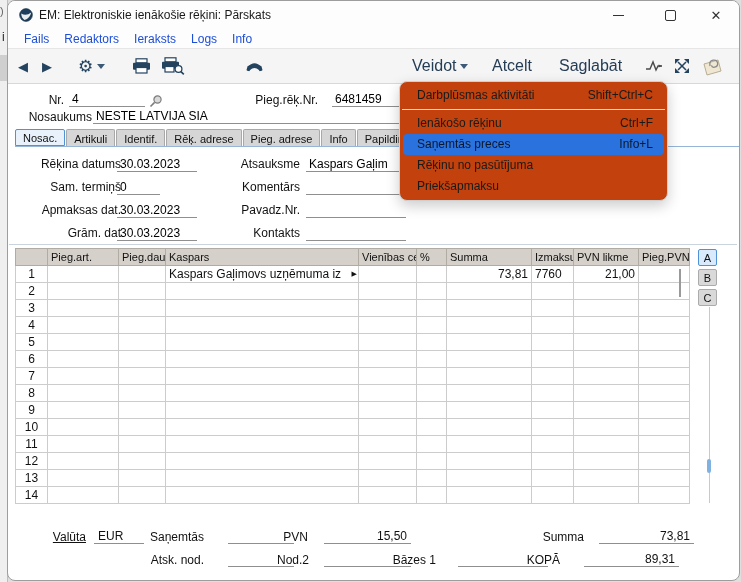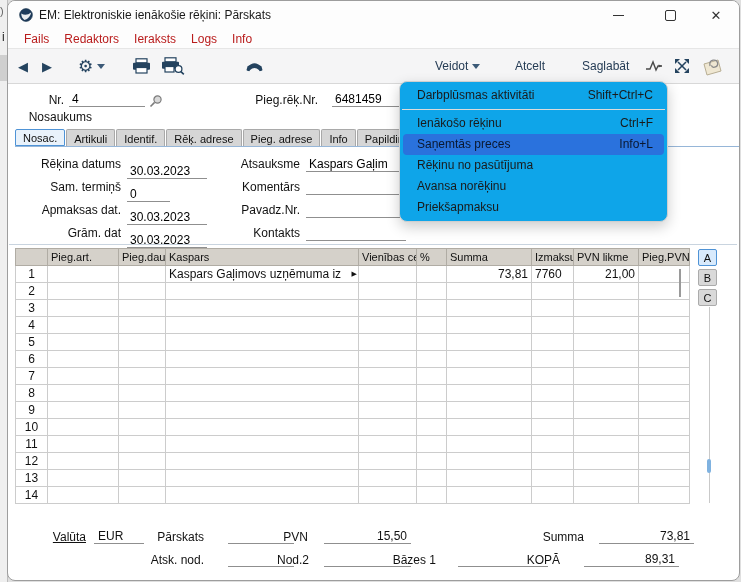--- a/index.html
+++ b/index.html
@@ -22,29 +22,29 @@
   .app-icon{position:absolute;left:11px;top:7px;width:14px;height:14px;}
   .title-text{position:absolute;left:31px;top:7px;font-size:12px;color:#1a1a1a;white-space:nowrap;}
   .winbtn{position:absolute;top:0;width:32px;height:28px;display:flex;align-items:center;justify-content:center;color:#333;}
   .btn-min{left:594px;}.btn-max{left:646px;}.btn-close{left:692px;}
   .glyph-min{display:block;width:11px;height:1px;background:#333;}
   .glyph-max{display:block;width:9px;height:9px;border:1.2px solid #333;border-radius:2px;}
   .glyph-close{font-size:13px;line-height:13px;color:#333;}
 
   
   .menubar{position:absolute;left:0;top:28px;width:100%;height:19px;background:#fdfdfd;display:flex;align-items:center;padding-left:10px;box-sizing:border-box;}
-  .menu-item{font-size:12px;color:#b91c1c;padding:0 6px;margin-right:3px;text-align:right;}
+  .menu-item{font-size:12px;color:#1d4ed8;padding:0 6px;margin-right:3px;text-align:right;}
 
   
   .toolbar{position:absolute;left:0;top:47px;width:100%;height:36px;background:#f5f5f6;border-top:1px solid #e6e6e6;border-bottom:1px solid #d8d8d8;box-sizing:border-box;}
   .tbi{position:absolute;top:0;height:34px;display:flex;align-items:center;}
   .tri-l{font-size:13px;color:#24435f;}
   .gear{font-size:17px;color:#24435f;line-height:17px;}
   .caret{width:0;height:0;border-left:4px solid transparent;border-right:4px solid transparent;border-top:5px solid #3c5a78;margin-left:4px;}
-  .tb-btn{font-size:12px;color:#253c55;display:flex;align-items:center;margin-left:23px;}
+  .tb-btn{font-size:16px;color:#253c55;display:flex;align-items:center;}
 
   
   .flabel{position:absolute;font-size:12px;color:#111;text-align:right;white-space:nowrap;}
   .uline{position:absolute;height:15px;border-bottom:1px solid #8f8f8f;font-size:12px;color:#000;white-space:nowrap;overflow:hidden;box-sizing:border-box;}
   .mag{position:absolute;left:141px;top:93px;width:14px;height:14px;}
 
   
   .tabs{position:absolute;left:7px;top:128px;height:17px;display:flex;}
   .tab{font-size:11px;color:#111;background:#d6d6d6;border:1px solid #a9a9a9;border-bottom:none;padding:1px 7px 0 7px;margin-right:1px;border-radius:2px 2px 0 0;display:flex;align-items:center;}
   .tab.active{background:#e9f2fb;border:1px solid #4f93d6;}
@@ -67,30 +67,30 @@
   .vscroll-line{position:absolute;left:701px;top:306px;width:1px;height:196px;background:#c9c9c9;}
   .vscroll-thumb{position:absolute;left:699px;top:458px;width:4px;height:14px;background:#7fb2e0;border-radius:2px;}
   .tbl-thumb{position:absolute;left:671px;top:268px;width:2px;height:28px;background:#9a9a9a;}
 
   
   .tot-label{position:absolute;font-size:12px;color:#111;text-align:right;white-space:nowrap;}
   .tot-uline{position:absolute;height:15px;border-bottom:1px solid #8f8f8f;font-size:12px;box-sizing:border-box;white-space:nowrap;}
   .tot-uline.right{text-align:right;padding-right:4px;}
 
   
-  .ctx{position:absolute;left:391px;top:80px;width:267px;background:#0ea5e9;border:1px solid #cfcfcf;border-radius:8px;box-shadow:0 5px 14px rgba(0,0,0,.20);padding:3px 0;z-index:50;}
+  .ctx{position:absolute;left:391px;top:80px;width:267px;background:#c2410c;border:1px solid #cfcfcf;border-radius:8px;box-shadow:0 5px 14px rgba(0,0,0,.20);padding:3px 0;z-index:50;}
   .menu-row{height:21px;line-height:21px;display:flex;font-size:12px;color:#1a1a1a;padding:0 14px 0 17px;}
   .menu-row .lbl{flex:1;white-space:nowrap;overflow:hidden;}
   .menu-row .sc{white-space:nowrap;}
   .menu-row.hl{background:#2a72dd;border-radius:4px;margin:0 3px;padding:0 11px 0 14px;color:#0a1830;}
   .menu-sep{height:1px;background:#dcdcdc;margin:3px 2px;}
 
   
   .fl-label{position:absolute;left:10px;width:103px;text-align:right;font-size:12px;white-space:nowrap;}
-  .fl-val{position:absolute;left:119px;width:80px;margin-top:7px;}
+  .fl-val{position:absolute;left:109px;width:80px;}
   .fl-val.short{width:43px;}
   .fr-label{position:absolute;left:200px;width:92px;text-align:right;font-size:12px;white-space:nowrap;}
   .fr-val{position:absolute;left:298px;width:100px;}
   .r0{top:156px;}.r1{top:179px;}.r2{top:202px;}.r3{top:225px;}
 
   svg{display:block;}
 </style>
 </head>
 <body>
 
@@ -207,20 +207,21 @@
     <span class="mag">
       <svg width="14" height="14" viewBox="0 0 14 14">
         <circle cx="8.5" cy="5.5" r="3.6" fill="#d9d9d9" stroke="#7c7c7c" stroke-width="1.2"></circle>
         <line x1="5.6" y1="8.4" x2="1.5" y2="12.5" stroke="#7c7c7c" stroke-width="1.6"></line>
       </svg>
     </span>
     <span class="flabel" style="left:225px;top:92px;width:85px;">Pieg.rēķ.Nr.</span>
     <span class="uline" style="left:324px;top:91px;width:88px;padding-left:3px;">6481459</span>
 
     <span class="flabel" style="left:14px;top:109px;width:70px;">Nosaukums</span>
+    <span class="uline" style="left:85px;top:108px;width:322px;padding-left:3px;">NESTE LATVIJA SIA</span>
 
     <div class="tabs">
       <span class="tab active">Nosac.</span>
       <span class="tab">Artikuli</span>
       <span class="tab">Identif.</span>
       <span class="tab">Rēķ. adrese</span>
       <span class="tab">Pieg. adrese</span>
       <span class="tab">Info</span>
       <span class="tab">Papildinfo</span>
     </div>
@@ -447,21 +448,21 @@
 
     <span class="abc sel" style="top:248px;">A</span>
     <span class="abc" style="top:268px;">B</span>
     <span class="abc" style="top:288px;">C</span>
     <div class="vscroll-line"></div>
     <div class="vscroll-thumb"></div>
     <div class="tbl-thumb"></div>
 
     <span class="tot-label" style="left:14px;top:529px;width:64px;text-decoration:underline;">Valūta</span>
     <span class="tot-uline" style="left:86px;top:528px;width:50px;padding-left:4px;">EUR</span>
-    <span class="tot-label" style="left:100px;top:529px;width:96px;">Pārskats</span>
+    <span class="tot-label" style="left:100px;top:529px;width:96px;">Saņemtās</span>
     <span class="tot-uline" style="left:220px;top:528px;width:66px;"></span>
     <span class="tot-label" style="left:262px;top:529px;width:38px;">PVN</span>
     <span class="tot-uline right" style="left:316px;top:528px;width:87px;">15,50</span>
     <span class="tot-label" style="left:516px;top:529px;width:60px;">Summa</span>
     <span class="tot-uline right" style="left:591px;top:528px;width:95px;">73,81</span>
 
     <span class="tot-label" style="left:100px;top:552px;width:96px;">Atsk. nod.</span>
     <span class="tot-uline" style="left:220px;top:551px;width:66px;"></span>
     <span class="tot-label" style="left:261px;top:552px;width:40px;">Nod.2</span>
     <span class="tot-uline" style="left:316px;top:551px;width:87px;"></span>
@@ -482,23 +483,19 @@
         </div>
         <div class="menu-row hl">
           <span class="lbl">Saņemtās preces</span>
           <span class="sc">Info+L</span>
         </div>
         <div class="menu-row">
           <span class="lbl">Rēķinu no pasūtījuma</span>
           <span class="sc"></span>
         </div>
         <div class="menu-row">
-          <span class="lbl">Avansa norēķinu</span>
-          <span class="sc"></span>
-        </div>
-        <div class="menu-row">
           <span class="lbl">Priekšapmaksu</span>
           <span class="sc"></span>
         </div>
       </div>
 
   </div>
 </div>
 
 </body></html>

